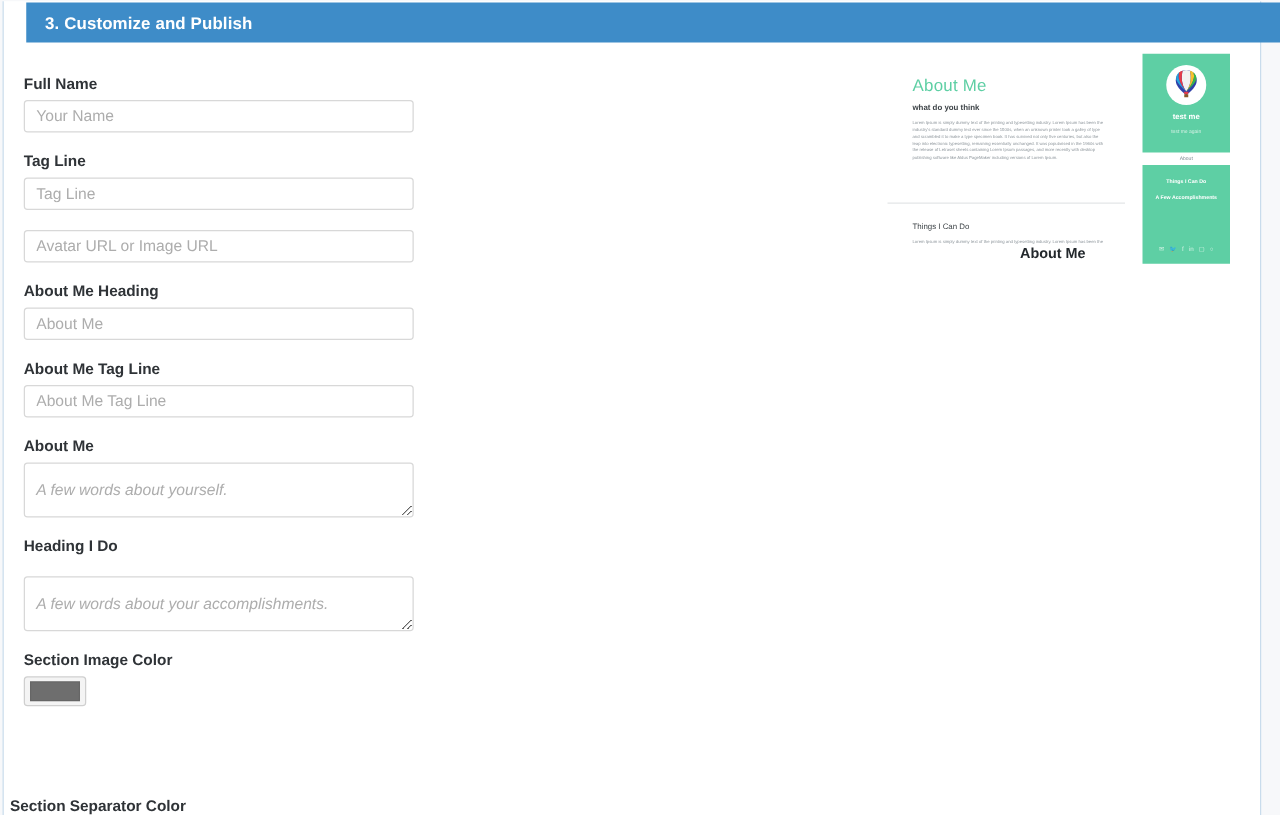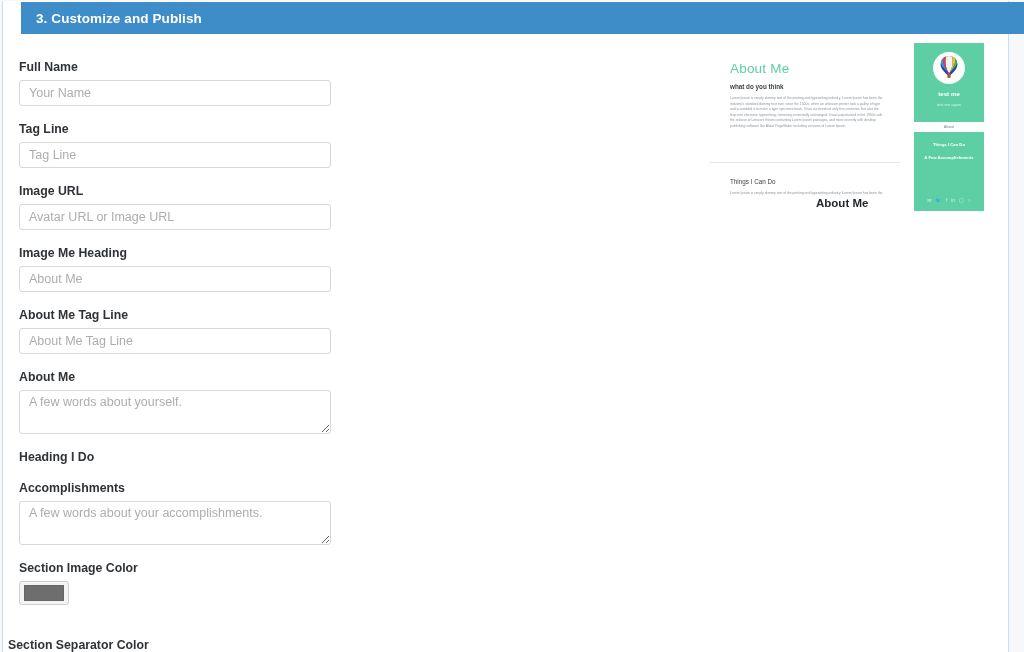--- a/index.html
+++ b/index.html
@@ -81,24 +81,25 @@
 
   .text-area {
     width: 312px;
     height: 44px;
     border: 1px solid #d8d8d8;
     border-radius: 3px;
     background: #fff;
     font-size: 12.5px;
     font-family: "Liberation Sans", sans-serif;
     color: #555;
-    padding: 4px 9px;
+    padding: 14px 9px;
     outline: none;
     resize: vertical;
     display: block;
+    font-style: italic;
   }
   .text-area::placeholder { color: #adadad; }
 
   
   .color-swatch-wrap {
     display: inline-block;
     border: 1px solid #cfcfcf;
     background: #f4f4f4;
     border-radius: 3px;
     padding: 3px 4px;
@@ -280,46 +281,44 @@
       <div class="field-label">Full Name</div>
       <input class="text-input" type="text" placeholder="Your Name" style="">
     </div>
 
     <div class="field">
       <div class="field-label">Tag Line</div>
       <input class="text-input" type="text" placeholder="Tag Line" style="">
     </div>
 
     <div class="field">
-      <div class="field-label">Image URL</div>
       <input class="text-input" type="text" placeholder="Avatar URL or Image URL" style="">
     </div>
 
 
     <div class="field">
-      <div class="field-label">Image Me Heading</div>
+      <div class="field-label">About Me Heading</div>
       <input class="text-input" type="text" placeholder="About Me" style="">
     </div>
 
     <div class="field">
       <div class="field-label">About Me Tag Line</div>
       <input class="text-input" type="text" placeholder="About Me Tag Line" style="">
     </div>
 
     <div class="field">
       <div class="field-label">About Me</div>
       <textarea class="text-area" placeholder="A few words about yourself." style=""></textarea>
     </div>
 
     <div class="field">
       <div class="field-label">Heading I Do</div>
     </div>
 
     <div class="field">
-      <div class="field-label">Accomplishments</div>
       <textarea class="text-area" placeholder="A few words about your accomplishments." style=""></textarea>
     </div>
 
     <div class="field">
       <div class="field-label">Section Image Color</div>
       <span class="color-swatch-wrap">
         <span class="color-swatch" id="swatch-section" style="background: rgb(110, 110, 110);"></span>
       </span>
     </div>
 

